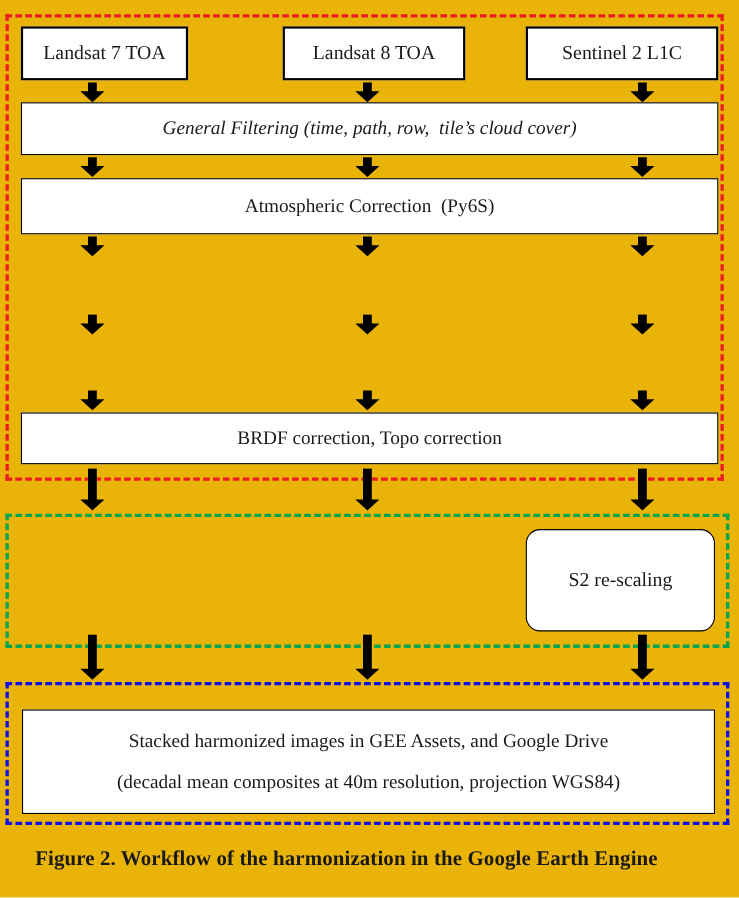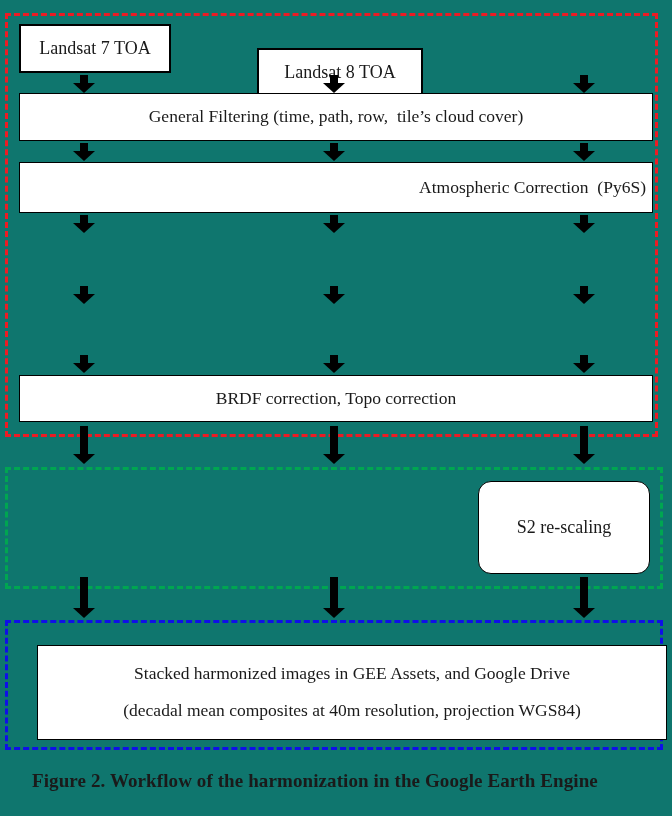--- a/index.html
+++ b/index.html
@@ -1,20 +1,20 @@
 <!DOCTYPE html>
 <html><head>
 <meta charset="utf-8">
 <style>
   html, body { margin: 0; padding: 0; background: #ffffff; }
   .canvas {
     position: relative;
     width: 672px;
     height: 816px;
-    background: #0f766e;
+    background: #eab308;
     font-family: "Liberation Serif", "DejaVu Serif", serif;
     color: #1a1a1a;
     overflow: hidden;
   }
   .stage {
     position: absolute;
     border: 3px dashed #000;
     box-sizing: border-box;
     background: transparent;
   }
@@ -67,37 +67,40 @@
 
 <div class="canvas">
 
   <div class="stage" style="left: 5px; top: 13px; width: 653px; height: 424px; border-color: rgb(236, 28, 36);"></div>
   <div class="stage" style="left: 5px; top: 467px; width: 658px; height: 122px; border-color: rgb(0, 166, 81);"></div>
   <div class="stage" style="left: 5px; top: 620px; width: 658px; height: 130px; border-color: rgb(15, 15, 232);"></div>
 
   <div class="box src" style="left:19px; top:24px; width:152px; height:49px;">
     <span>Landsat 7 TOA</span>
   </div>
-  <div class="box src" style="left:257px; top:24px; width:166px; height:49px;margin-top:24px;">
+  <div class="box src" style="left:257px; top:24px; width:166px; height:49px;">
     <span>Landsat 8 TOA</span>
+  </div>
+  <div class="box src" style="left:478px; top:24px; width:175px; height:49px;">
+    <span>Sentinel 2 L1C</span>
   </div>
 
   <div class="arrow" style="left:73px; top:75px; height:18px;"></div>
   <div class="arrow" style="left:323px; top:75px; height:18px;"></div>
   <div class="arrow" style="left:573px; top:75px; height:18px;"></div>
 
-  <div class="box" style="left:19px; top:93px; width:634px; height:48px;">
+  <div class="box" style="left:19px; top:93px; width:634px; height:48px;font-style:italic;">
     <span>General Filtering (time, path, row,&nbsp; tile’s cloud cover)</span>
   </div>
 
   <div class="arrow" style="left:73px; top:143px; height:18px;"></div>
   <div class="arrow" style="left:323px; top:143px; height:18px;"></div>
   <div class="arrow" style="left:573px; top:143px; height:18px;"></div>
 
-  <div class="box" style="left:19px; top:162px; width:634px; height:51px;justify-content:flex-end;">
+  <div class="box" style="left:19px; top:162px; width:634px; height:51px;">
     <span>Atmospheric Correction&nbsp; (Py6S)</span>
   </div>
 
   <div class="arrow" style="left:73px; top:215px; height:18px;"></div>
   <div class="arrow" style="left:323px; top:215px; height:18px;"></div>
   <div class="arrow" style="left:573px; top:215px; height:18px;"></div>
 
 
   <div class="arrow" style="left:73px; top:286px; height:18px;"></div>
   <div class="arrow" style="left:323px; top:286px; height:18px;"></div>
@@ -117,20 +120,20 @@
   <div class="arrow" style="left:573px; top:426px; height:38px;"></div>
 
   <div class="box adj" style="left:478px; top:481px; width:172px; height:93px;border-radius:13px;">
     <span>S2 re-scaling</span>
   </div>
 
   <div class="arrow" style="left:73px; top:577px; height:41px;"></div>
   <div class="arrow" style="left:323px; top:577px; height:41px;"></div>
   <div class="arrow" style="left:573px; top:577px; height:41px;"></div>
 
-  <div class="box out" style="left:20px; top:645px; width:630px; height:95px;margin-left:17px;">
+  <div class="box out" style="left:20px; top:645px; width:630px; height:95px;">
     <span>Stacked harmonized images in GEE Assets, and Google Drive</span>
     <span>(decadal mean composites at 40m resolution, projection WGS84)</span>
   </div>
 
   <div class="caption">Figure 2. Workflow of the harmonization in the Google Earth Engine</div>
 
 </div>
 
 </body></html>

